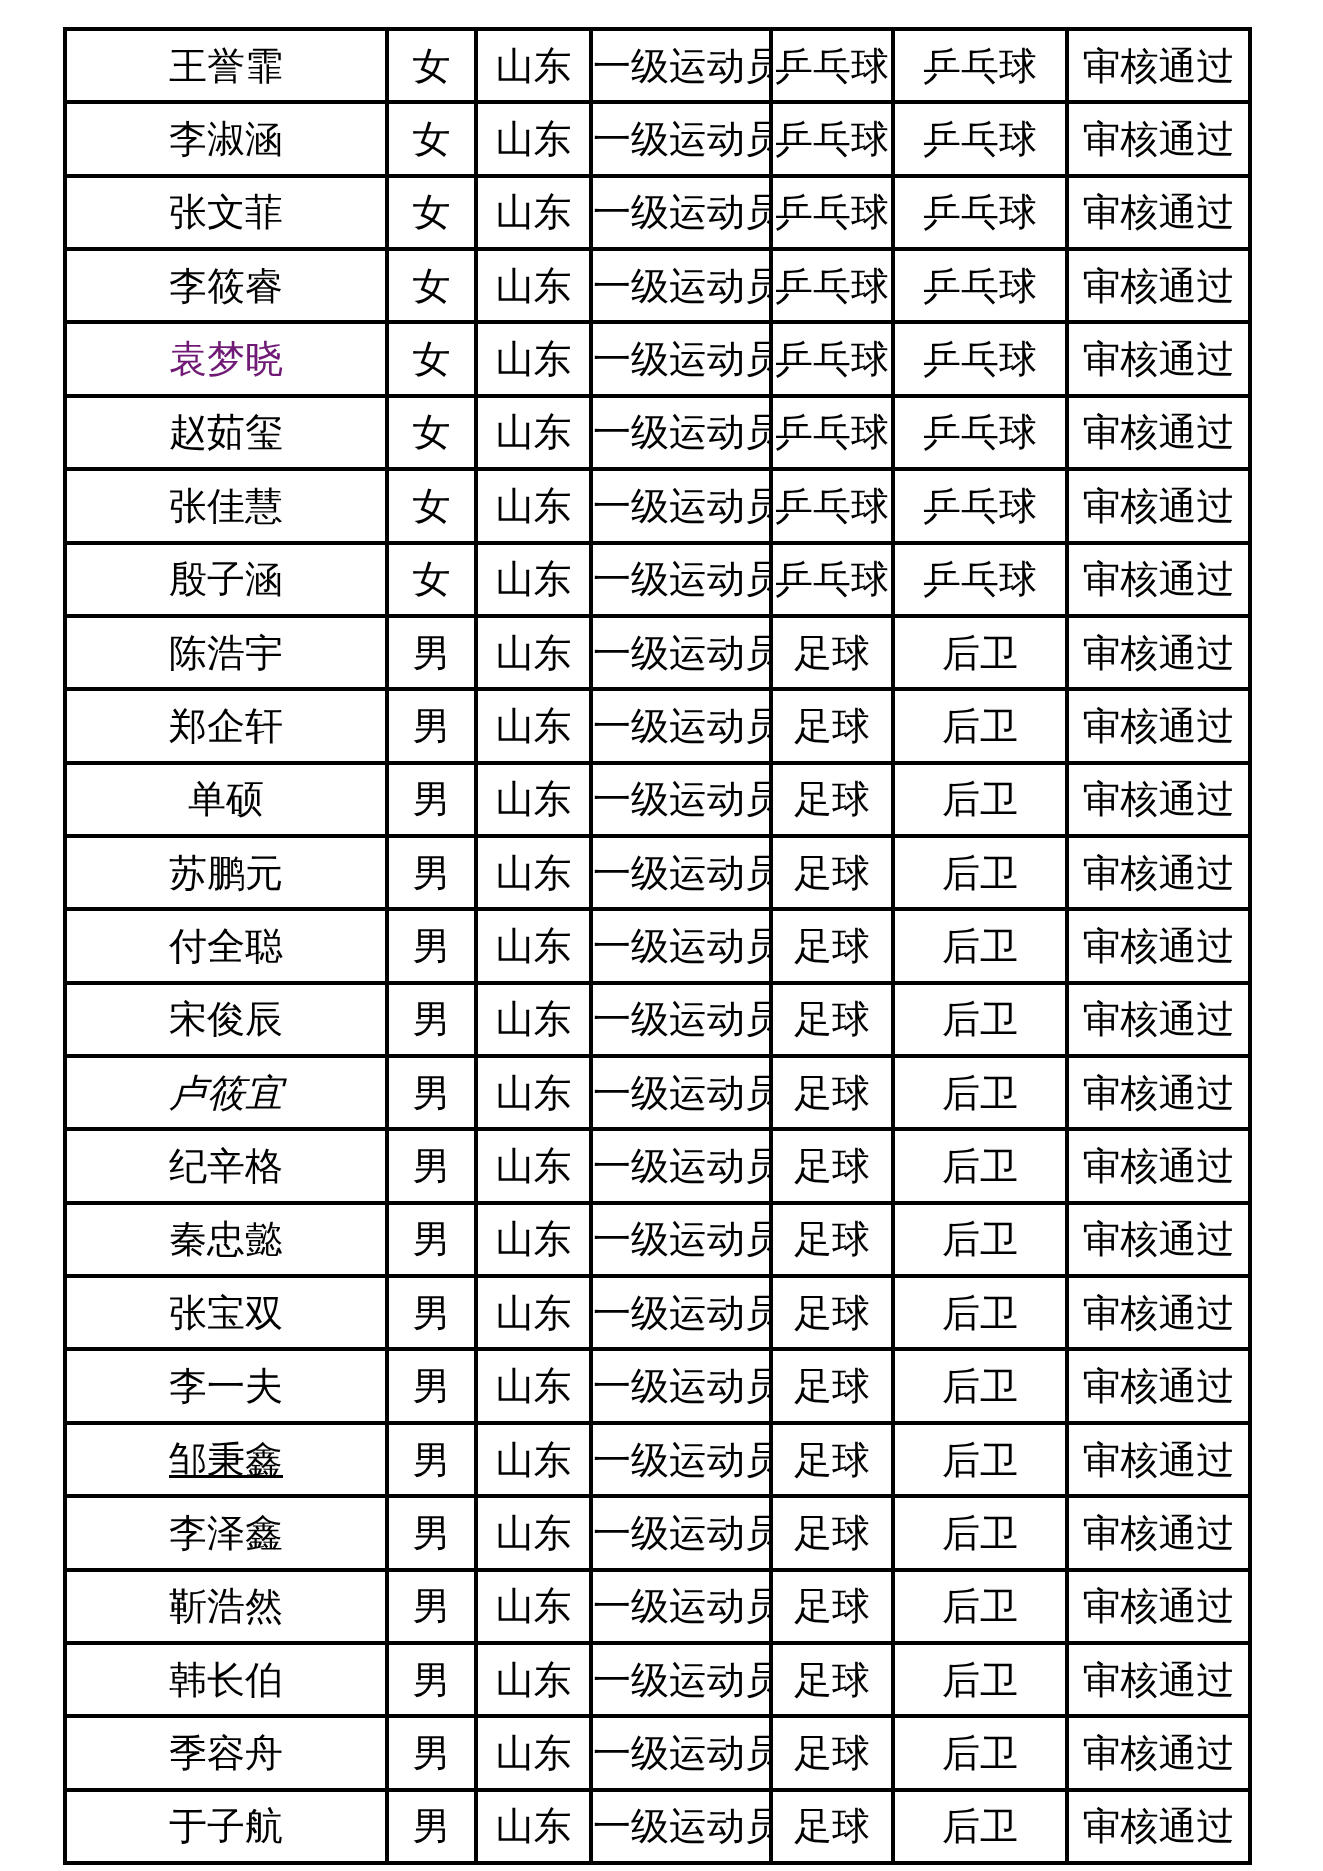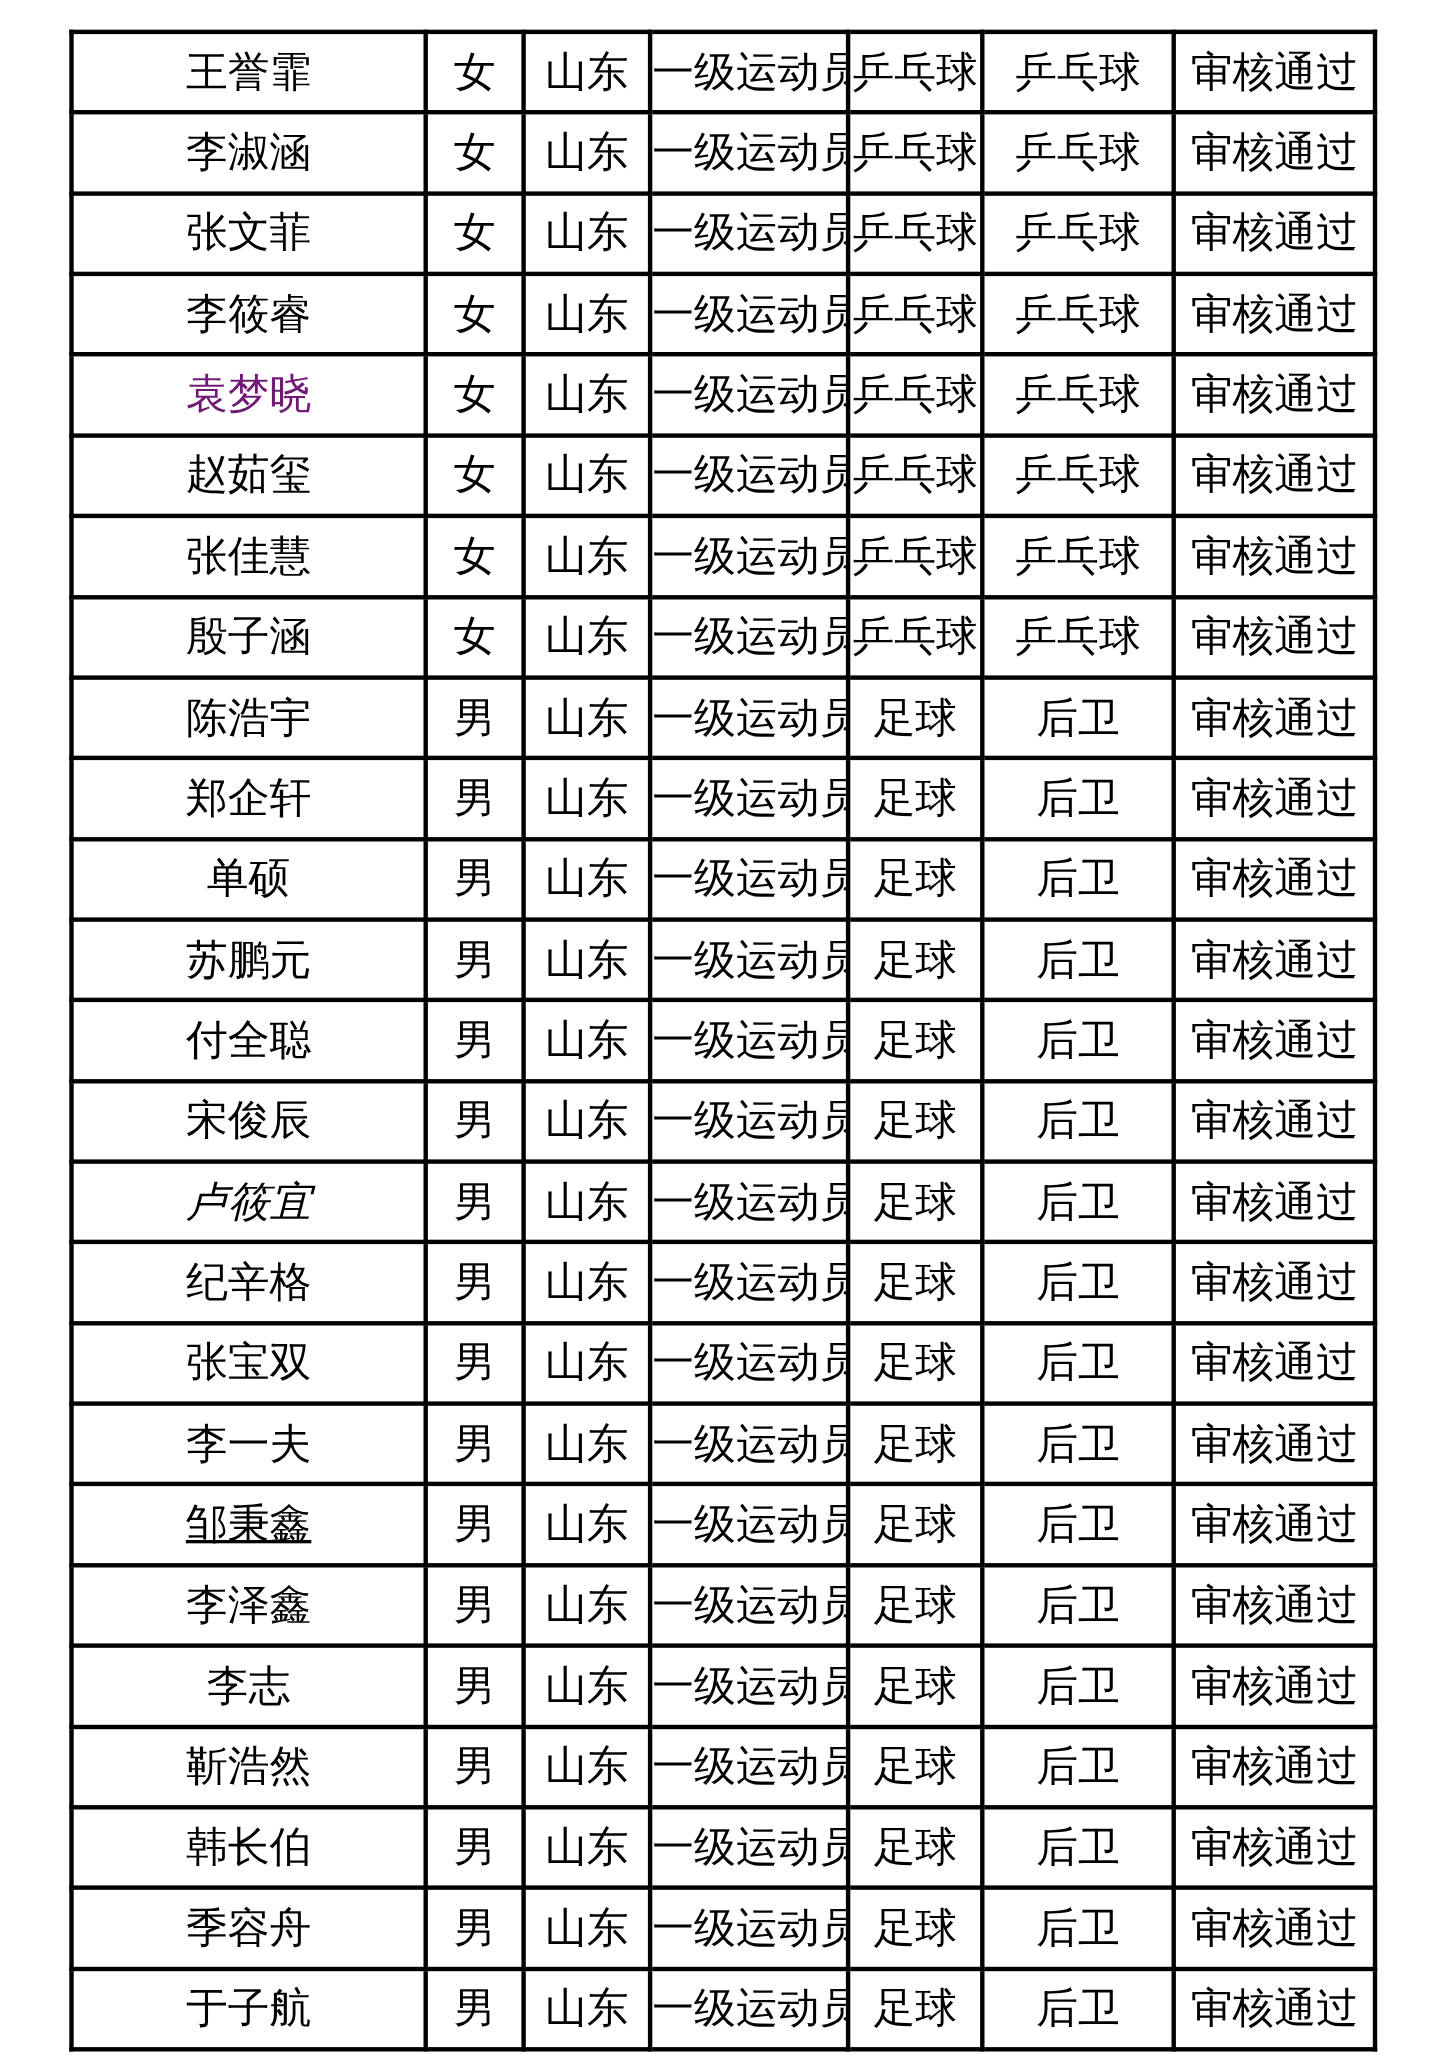--- a/index.html
+++ b/index.html
@@ -193,20 +193,29 @@
         <tr>
           <td style="color: rgb(0, 0, 0); border-color: rgb(0, 0, 0);">纪辛格</td>
           <td style="color: rgb(0, 0, 0); border-color: rgb(0, 0, 0);">男</td>
           <td style="color: rgb(0, 0, 0); border-color: rgb(0, 0, 0);">山东</td>
           <td style="color: rgb(0, 0, 0); border-color: rgb(0, 0, 0);">一级运动员</td>
           <td style="color: rgb(0, 0, 0); border-color: rgb(0, 0, 0);">足球</td>
           <td style="color: rgb(0, 0, 0); border-color: rgb(0, 0, 0);">后卫</td>
           <td style="color: rgb(0, 0, 0); border-color: rgb(0, 0, 0);">审核通过</td>
         </tr>
         <tr>
+          <td style="color: rgb(0, 0, 0); border-color: rgb(0, 0, 0);">秦忠懿</td>
+          <td style="color: rgb(0, 0, 0); border-color: rgb(0, 0, 0);">男</td>
+          <td style="color: rgb(0, 0, 0); border-color: rgb(0, 0, 0);">山东</td>
+          <td style="color: rgb(0, 0, 0); border-color: rgb(0, 0, 0);">一级运动员</td>
+          <td style="color: rgb(0, 0, 0); border-color: rgb(0, 0, 0);">足球</td>
+          <td style="color: rgb(0, 0, 0); border-color: rgb(0, 0, 0);">后卫</td>
+          <td style="color: rgb(0, 0, 0); border-color: rgb(0, 0, 0);">审核通过</td>
+        </tr>
+        <tr>
           <td style="color: rgb(0, 0, 0); border-color: rgb(0, 0, 0);">张宝双</td>
           <td style="color: rgb(0, 0, 0); border-color: rgb(0, 0, 0);">男</td>
           <td style="color: rgb(0, 0, 0); border-color: rgb(0, 0, 0);">山东</td>
           <td style="color: rgb(0, 0, 0); border-color: rgb(0, 0, 0);">一级运动员</td>
           <td style="color: rgb(0, 0, 0); border-color: rgb(0, 0, 0);">足球</td>
           <td style="color: rgb(0, 0, 0); border-color: rgb(0, 0, 0);">后卫</td>
           <td style="color: rgb(0, 0, 0); border-color: rgb(0, 0, 0);">审核通过</td>
         </tr>
         <tr>
           <td style="color: rgb(0, 0, 0); border-color: rgb(0, 0, 0);">李一夫</td>
@@ -221,29 +230,20 @@
           <td style="color: rgb(0, 0, 0); border-color: rgb(0, 0, 0); text-decoration: underline;">邹秉鑫</td>
           <td style="color: rgb(0, 0, 0); border-color: rgb(0, 0, 0);">男</td>
           <td style="color: rgb(0, 0, 0); border-color: rgb(0, 0, 0);">山东</td>
           <td style="color: rgb(0, 0, 0); border-color: rgb(0, 0, 0);">一级运动员</td>
           <td style="color: rgb(0, 0, 0); border-color: rgb(0, 0, 0);">足球</td>
           <td style="color: rgb(0, 0, 0); border-color: rgb(0, 0, 0);">后卫</td>
           <td style="color: rgb(0, 0, 0); border-color: rgb(0, 0, 0);">审核通过</td>
         </tr>
         <tr>
           <td style="color: rgb(0, 0, 0); border-color: rgb(0, 0, 0);">李泽鑫</td>
-          <td style="color: rgb(0, 0, 0); border-color: rgb(0, 0, 0);">男</td>
-          <td style="color: rgb(0, 0, 0); border-color: rgb(0, 0, 0);">山东</td>
-          <td style="color: rgb(0, 0, 0); border-color: rgb(0, 0, 0);">一级运动员</td>
-          <td style="color: rgb(0, 0, 0); border-color: rgb(0, 0, 0);">足球</td>
-          <td style="color: rgb(0, 0, 0); border-color: rgb(0, 0, 0);">后卫</td>
-          <td style="color: rgb(0, 0, 0); border-color: rgb(0, 0, 0);">审核通过</td>
-        </tr>
-        <tr>
-          <td style="color: rgb(0, 0, 0); border-color: rgb(0, 0, 0);">李志</td>
           <td style="color: rgb(0, 0, 0); border-color: rgb(0, 0, 0);">男</td>
           <td style="color: rgb(0, 0, 0); border-color: rgb(0, 0, 0);">山东</td>
           <td style="color: rgb(0, 0, 0); border-color: rgb(0, 0, 0);">一级运动员</td>
           <td style="color: rgb(0, 0, 0); border-color: rgb(0, 0, 0);">足球</td>
           <td style="color: rgb(0, 0, 0); border-color: rgb(0, 0, 0);">后卫</td>
           <td style="color: rgb(0, 0, 0); border-color: rgb(0, 0, 0);">审核通过</td>
         </tr>
         <tr>
           <td style="color: rgb(0, 0, 0); border-color: rgb(0, 0, 0);">靳浩然</td>
           <td style="color: rgb(0, 0, 0); border-color: rgb(0, 0, 0);">男</td>

